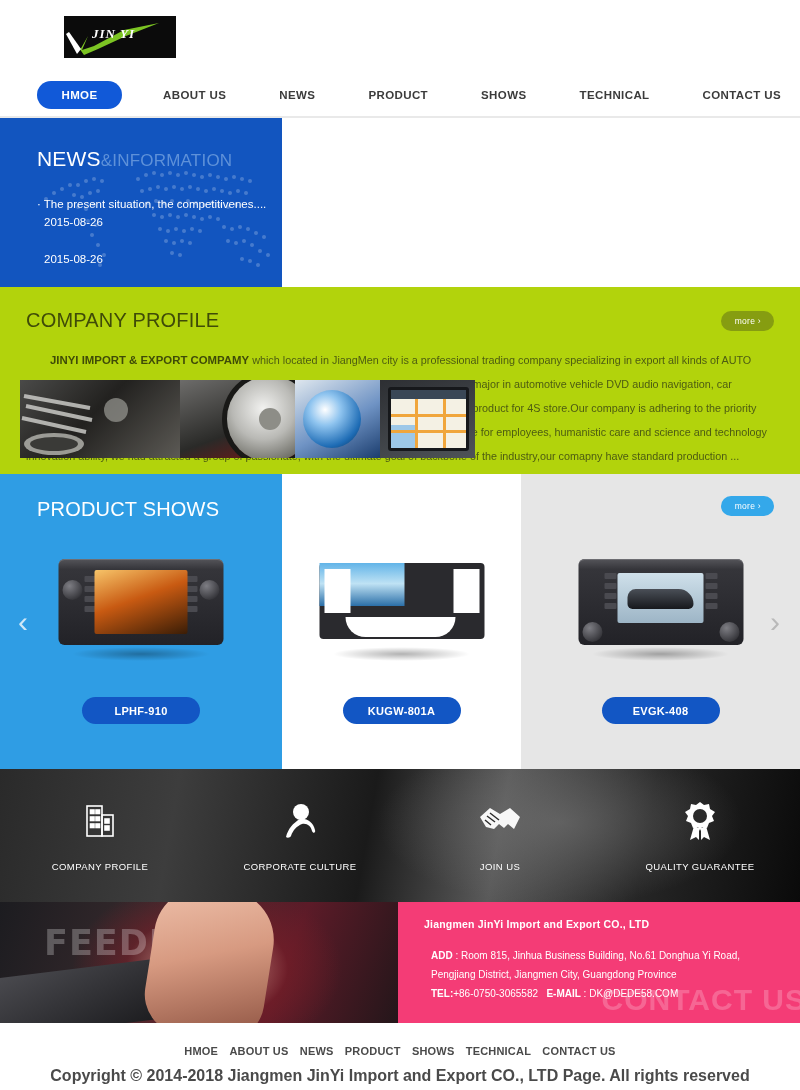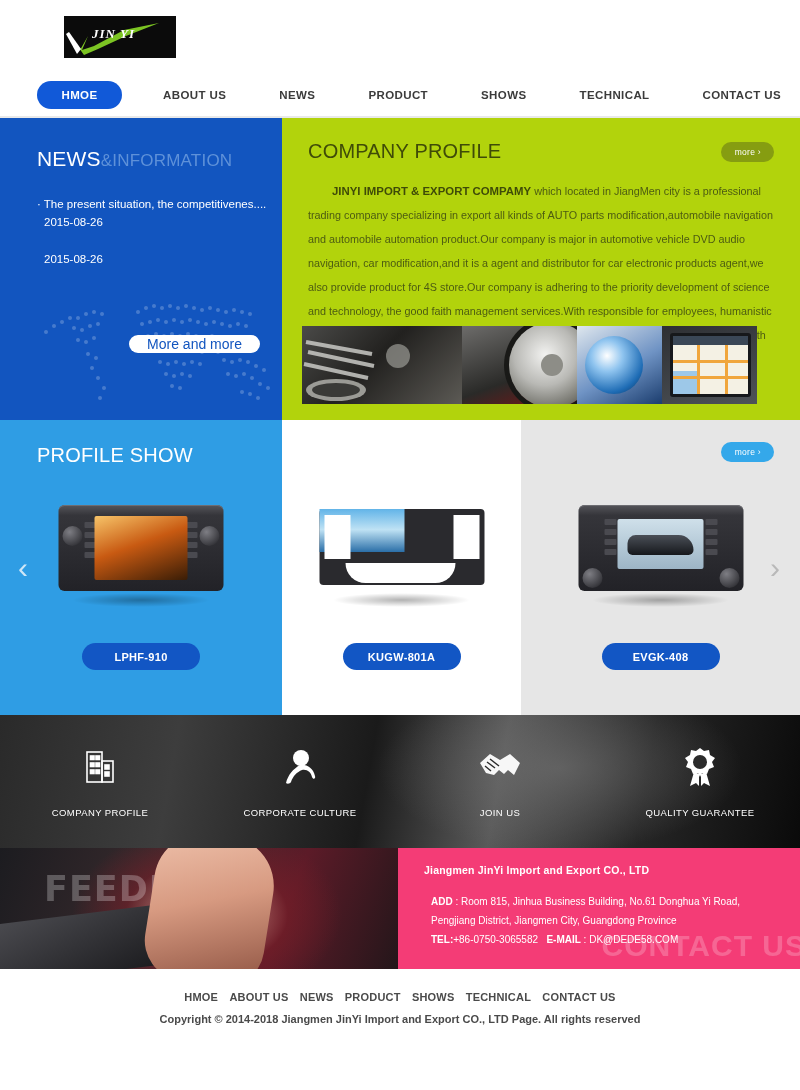--- a/index.html
+++ b/index.html
@@ -80,21 +80,21 @@
     height:28px;
     line-height:28px;
     width:85px;
     text-align:center;
     padding:0;
   }
   .nav-gap { width:31px; }
   .nav-gap-s { width:33px; }
 
   
-  .row1 { display:flex; height:302px; }
+  .row1 { display:flex; height:356px;flex-direction:column; }
 
   .news {
     width:282px;
     background:#1255bf;
     position:relative;
     overflow:hidden;
     padding:29px 22px 0 37px;
   }
   .dots-map {
     position:absolute;
@@ -417,21 +417,21 @@
   }
   .footer-nav {
     font-size:11px;
     font-weight:bold;
     color:#4a4a4a;
     letter-spacing:.2px;
     margin-bottom:10px;
   }
   .footer-nav span { margin:0 4px; cursor:pointer; }
   .footer-copy {
-    font-size:11px;
+    font-size:16px;
     font-weight:bold;
     color:#4a4a4a;
   }
 </style>
 </head>
 <body>
 
 <div class="header">
   <div class="logo-wrap">
     <div class="logo-box">
@@ -617,21 +617,21 @@
           <div class="road" style="left:52px;top:9px;width:3px;height:100%;"></div>
         </div>
       </div>
     </div>
   </div>
 </div>
 
 <div class="row2">
 
   <div class="prod prod-1">
-    <div class="prod-title">PROFILE SHOW</div>
+    <div class="prod-title">PRODUCT SHOWS</div>
     <div class="arrow arrow-left">‹</div>
     <div class="prod-img-box">
       <div class="dvd">
         <div class="knob l"></div>
         <div class="knob r"></div>
         <div class="btncol l">
             <i></i>
             <i></i>
             <i></i>
             <i></i>

